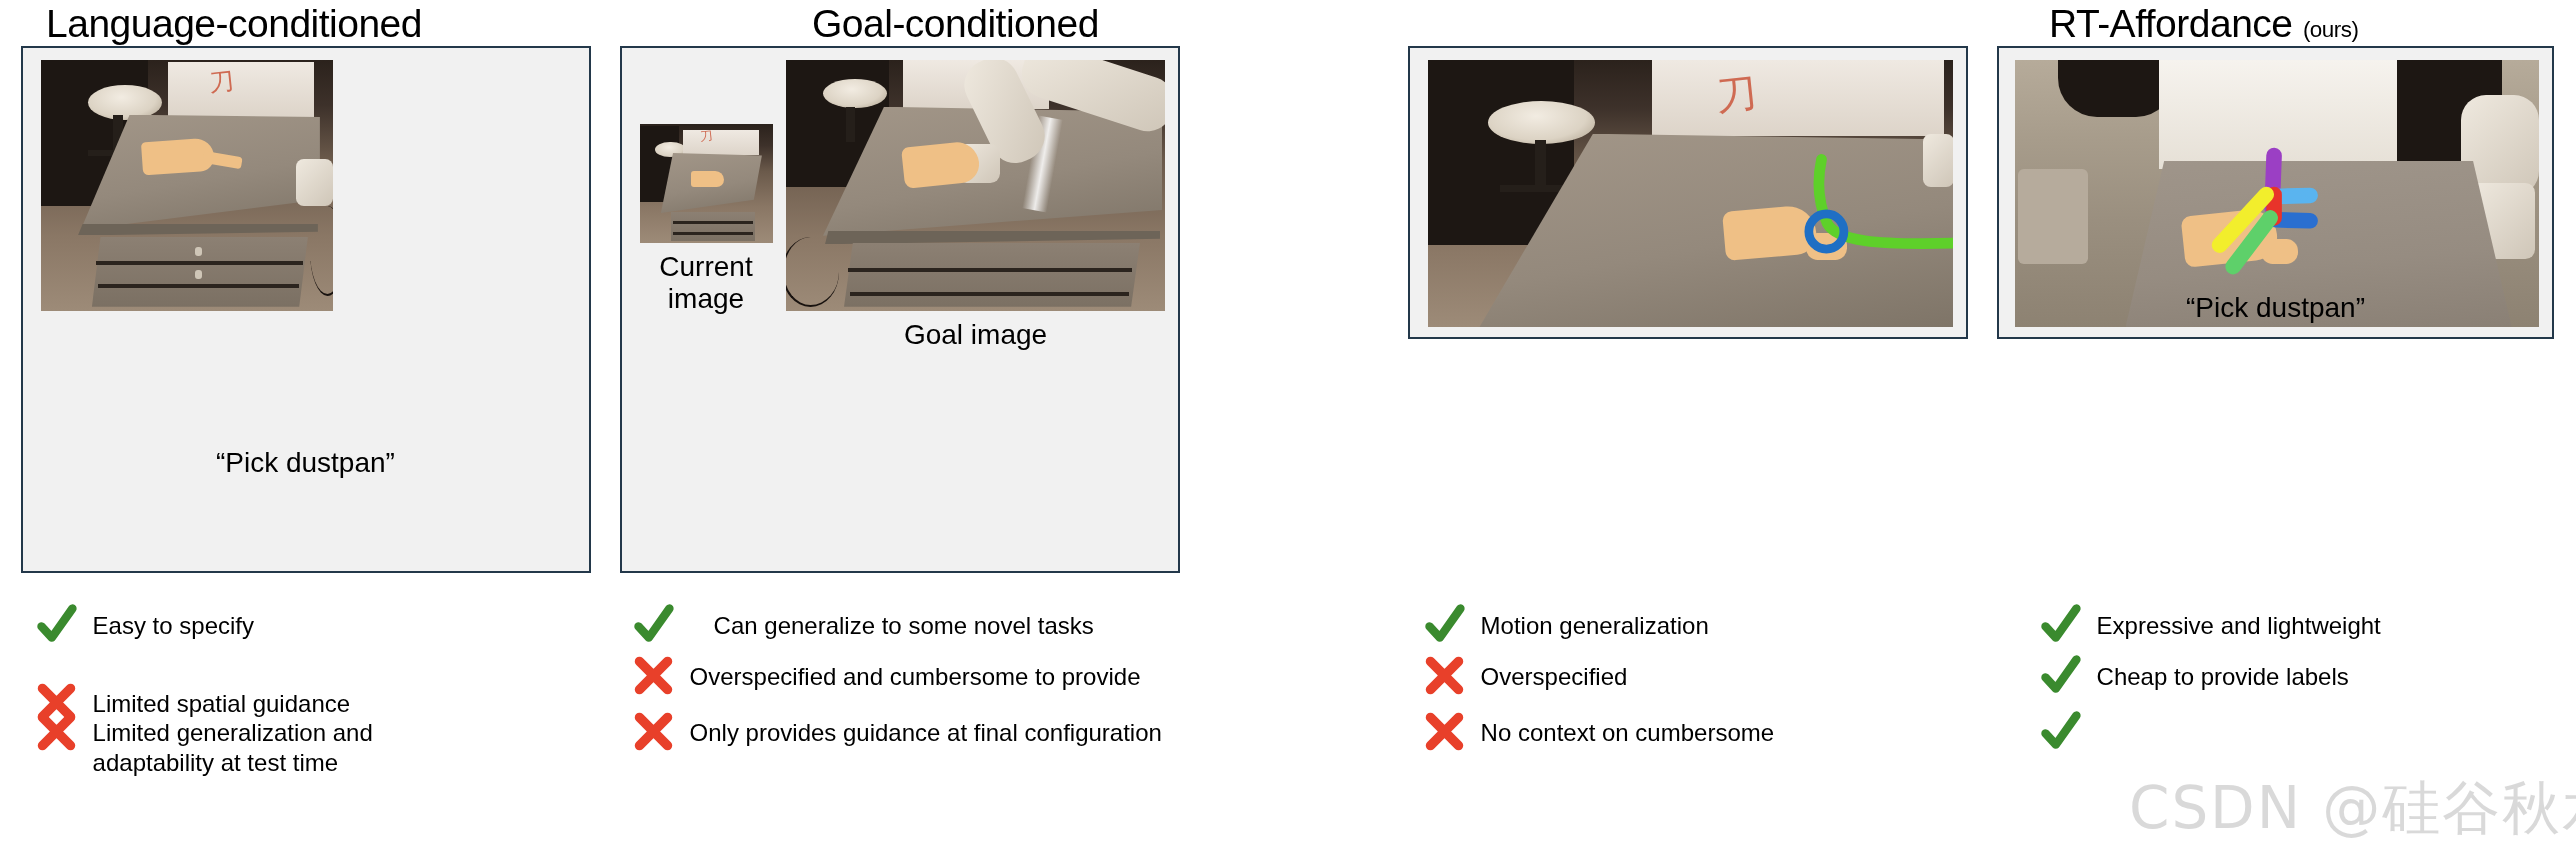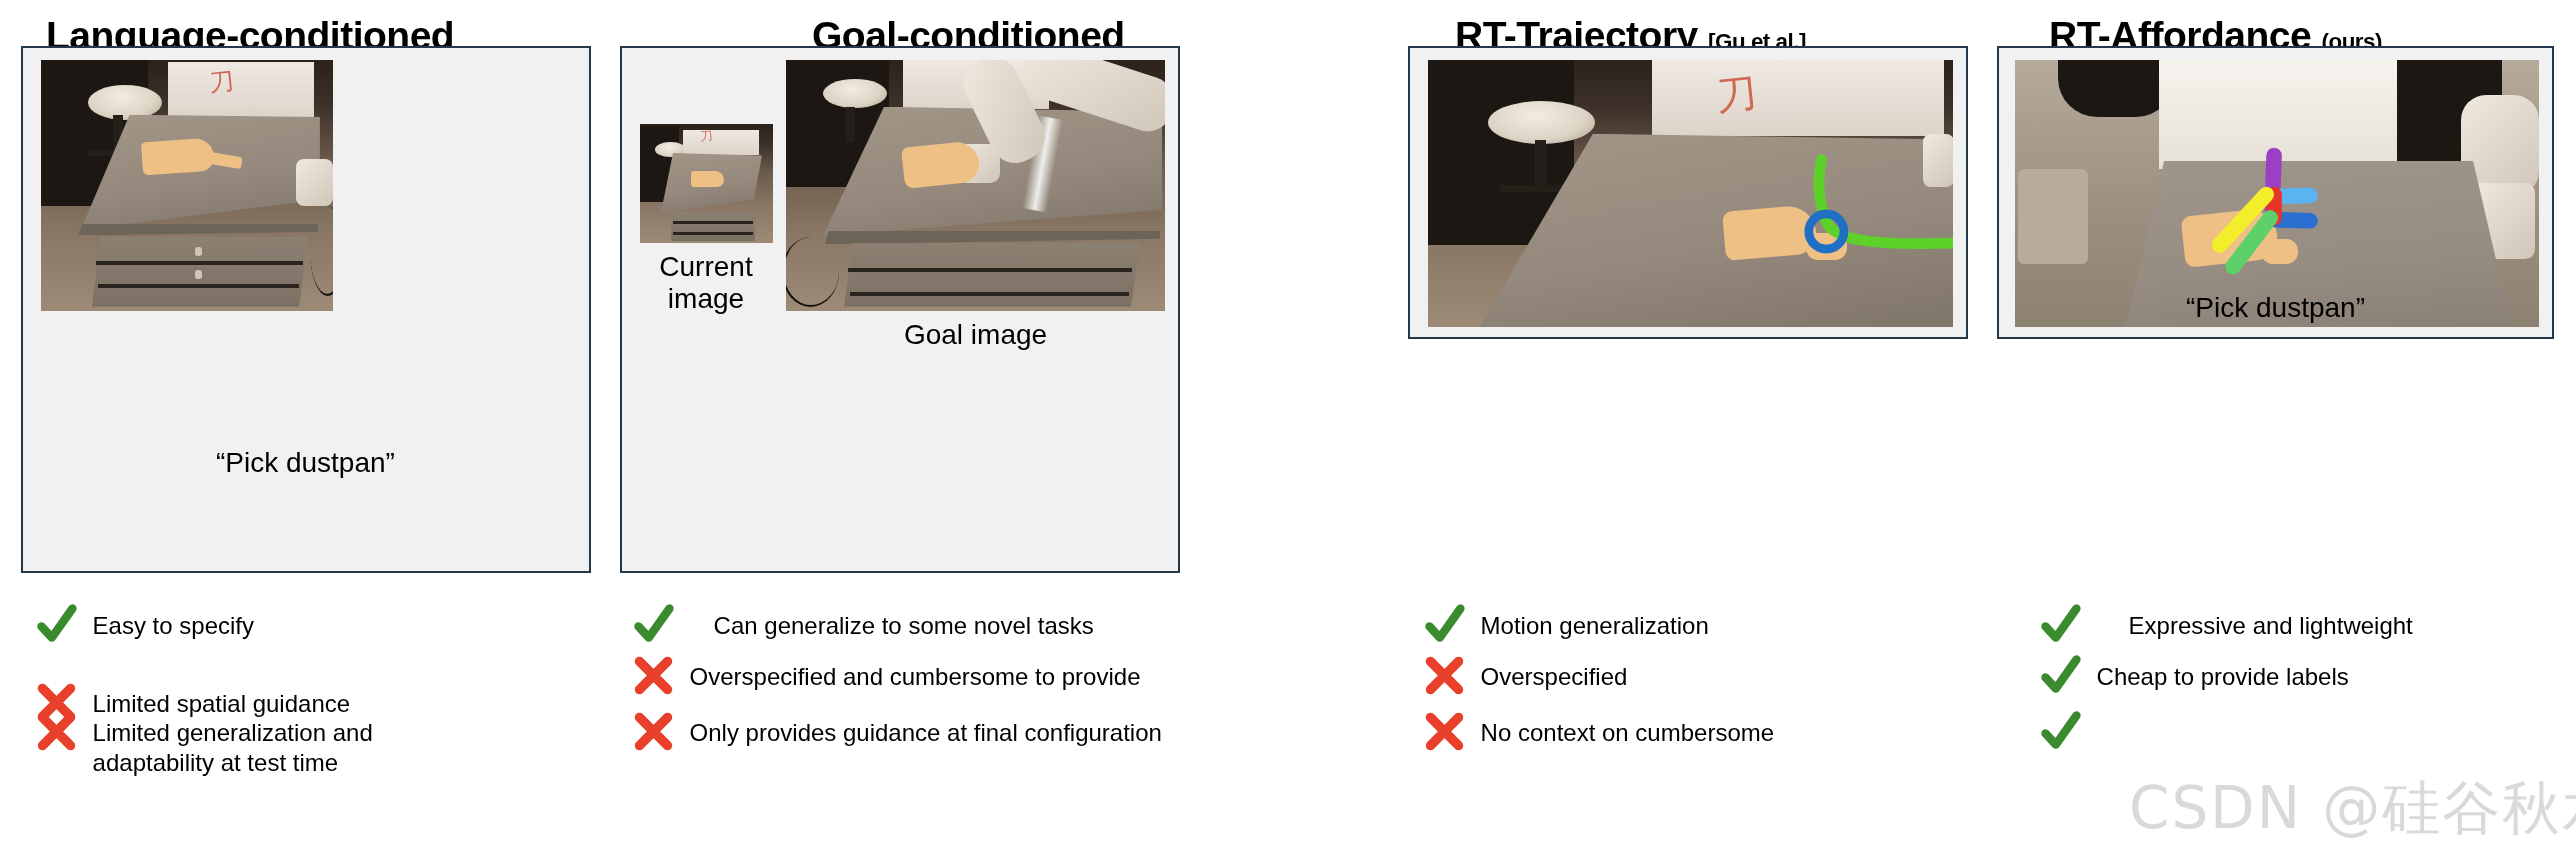--- a/index.html
+++ b/index.html
@@ -9,24 +9,23 @@
     color:#000;
     position:relative;
   }
   .board{position:absolute;left:0;top:0;width:2576px;height:859px;}
 
   
   .col-title{
     position:absolute;
     white-space:nowrap;
     font-size:39px;
-    font-weight:700;
+    font-weight:400;
     letter-spacing:-0.5px;
     line-height:1;
-    margin-top:12px;
   }
   .col-title .sup{font-size:22.4px;vertical-align:baseline;}
 
   
   .panel{
     position:absolute;
     box-sizing:border-box;
     border:2.9px solid #23384a;
     background:#f1f1f1;
   }
@@ -70,23 +69,20 @@
 </head>
 <body>
 
 <div class="board">
 
   <div class="col-title" style="left:46px;top:3.9px;">
     <span>Language-conditioned</span><span class="sup"></span>
   </div>
   <div class="col-title" style="left:812px;top:3.9px;">
     <span>Goal-conditioned</span><span class="sup"></span>
-  </div>
-  <div class="col-title" style="left:1455px;top:3.9px;">
-    <span>RT-Trajectory</span> <span class="sup">[Gu et al.]</span>
   </div>
   <div class="col-title" style="left:2049px;top:3.9px;">
     <span>RT-Affordance</span> <span class="sup">(ours)</span>
   </div>
 
   <div class="panel" style="left:21.4px;top:46px;width:570px;height:527px;">
     <div class="photo" style="left:17.5px;top:11.7px;width:292px;height:251px;">
       <div class="floor"></div>
       <div class="darkchair" style="left:-9.7px;top:0;width:117px;height:146px;"></div>
       <div class="bowl" style="left:47px;top:25px;width:74px;height:35px;"></div>
@@ -250,21 +246,21 @@
     </svg>
     <div class="txt">Overspecified</div>
   </div>
   <div class="bullet" style="left:1422px;top:709px;width:526px;">
     <svg class="mark-ic" viewBox="0 0 48 48">
       <path d="M9 9 L39 39 M39 9 L9 39" fill="none" stroke="#e8402a" stroke-width="10" stroke-linecap="round"></path>
     </svg>
     <div class="txt">No context on cumbersome</div>
   </div>
 
-  <div class="bullet" style="left:2038px;top:602px;width:526px;gap:32px;">
+  <div class="bullet" style="left:2038px;top:602px;width:526px;">
     <svg class="mark-ic" viewBox="0 0 48 48">
       <path d="M8 26 L19 38 L41 7" fill="none" stroke="#3a8a2e" stroke-width="9" stroke-linecap="round" stroke-linejoin="round"></path>
     </svg>
     <div class="txt">Expressive and lightweight</div>
   </div>
   <div class="bullet" style="left:2038px;top:653px;width:526px;">
     <svg class="mark-ic" viewBox="0 0 48 48">
       <path d="M8 26 L19 38 L41 7" fill="none" stroke="#3a8a2e" stroke-width="9" stroke-linecap="round" stroke-linejoin="round"></path>
     </svg>
     <div class="txt">Cheap to provide labels</div>

